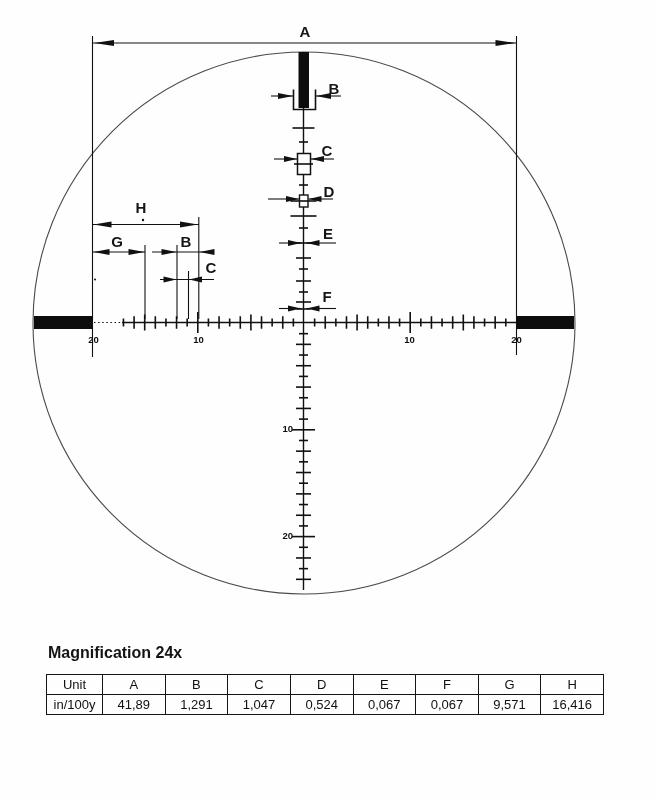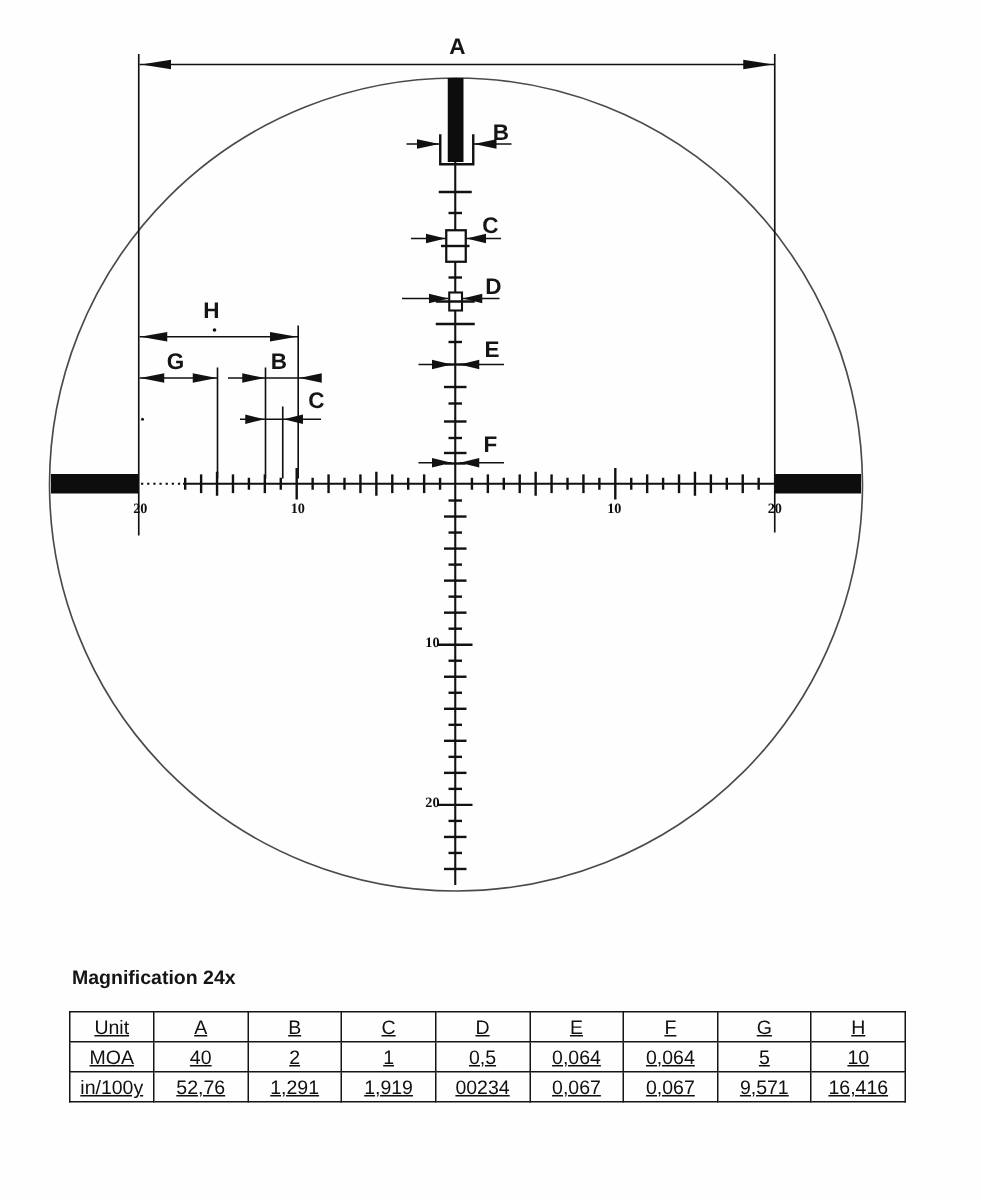--- a/index.html
+++ b/index.html
@@ -2,27 +2,27 @@
 <html><head>
 <meta charset="utf-8">
 <style>
   html,body{margin:0;padding:0;background:#ffffff;}
   #page{position:relative;width:654px;height:800px;background:#fefefe;overflow:hidden;
         font-family:"Liberation Sans",sans-serif;color:#111;}
   #reticle-svg{position:absolute;left:0;top:0;}
   .dimlabel{position:absolute;font-size:15px;font-weight:600;line-height:15px;
             text-align:center;color:#151515;}
   .axisnum{position:absolute;font-size:9.5px;font-weight:700;line-height:10px;
-           text-align:center;color:#0e0e0e;font-family:Liberation Serif, serif;}
+           text-align:center;color:#0e0e0e;}
   .axisnum.vert{text-align:right;}
-  #caption{position:absolute;left:48px;top:644px;font-size:13px;font-weight:600;color:#141414;}
+  #caption{position:absolute;left:48px;top:644px;font-size:16px;font-weight:600;color:#141414;}
   #spec-table{position:absolute;left:46px;top:674px;width:558px;border-collapse:collapse;
               table-layout:fixed;font-size:13px;color:#101010;}
   #spec-table td{border:1.3px solid #151515;text-align:center;height:19px;
-                 padding:0;line-height:19px;overflow:hidden;white-space:nowrap;text-decoration:underline;}
+                 padding:0;line-height:19px;overflow:hidden;white-space:nowrap;}
   #spec-table col.c0{width:56px;}
 </style>
 </head>
 <body>
 
 <div id="page">
 
   <svg id="reticle-svg" width="654" height="800" viewBox="0 0 654 800">
 
     <circle cx="304" cy="323" r="271" fill="none" stroke="#4a4a4a" stroke-width="1.1"></circle>
@@ -205,36 +205,25 @@
       <td>A</td>
       <td>B</td>
       <td>C</td>
       <td>D</td>
       <td>E</td>
       <td>F</td>
       <td>G</td>
       <td>H</td>
     </tr>
     <tr>
-      <td>MOA</td>
-      <td>40</td>
-      <td>2</td>
-      <td>1</td>
-      <td>0,5</td>
-      <td>0,064</td>
-      <td>0,064</td>
-      <td>5</td>
-      <td>10</td>
-    </tr>
-    <tr>
       <td>in/100y</td>
-      <td>52,76</td>
+      <td>41,89</td>
       <td>1,291</td>
-      <td>1,919</td>
-      <td>00234</td>
+      <td>1,047</td>
+      <td>0,524</td>
       <td>0,067</td>
       <td>0,067</td>
       <td>9,571</td>
       <td>16,416</td>
     </tr>
   </tbody>
     </table>
 </div>
 
 </body></html>

